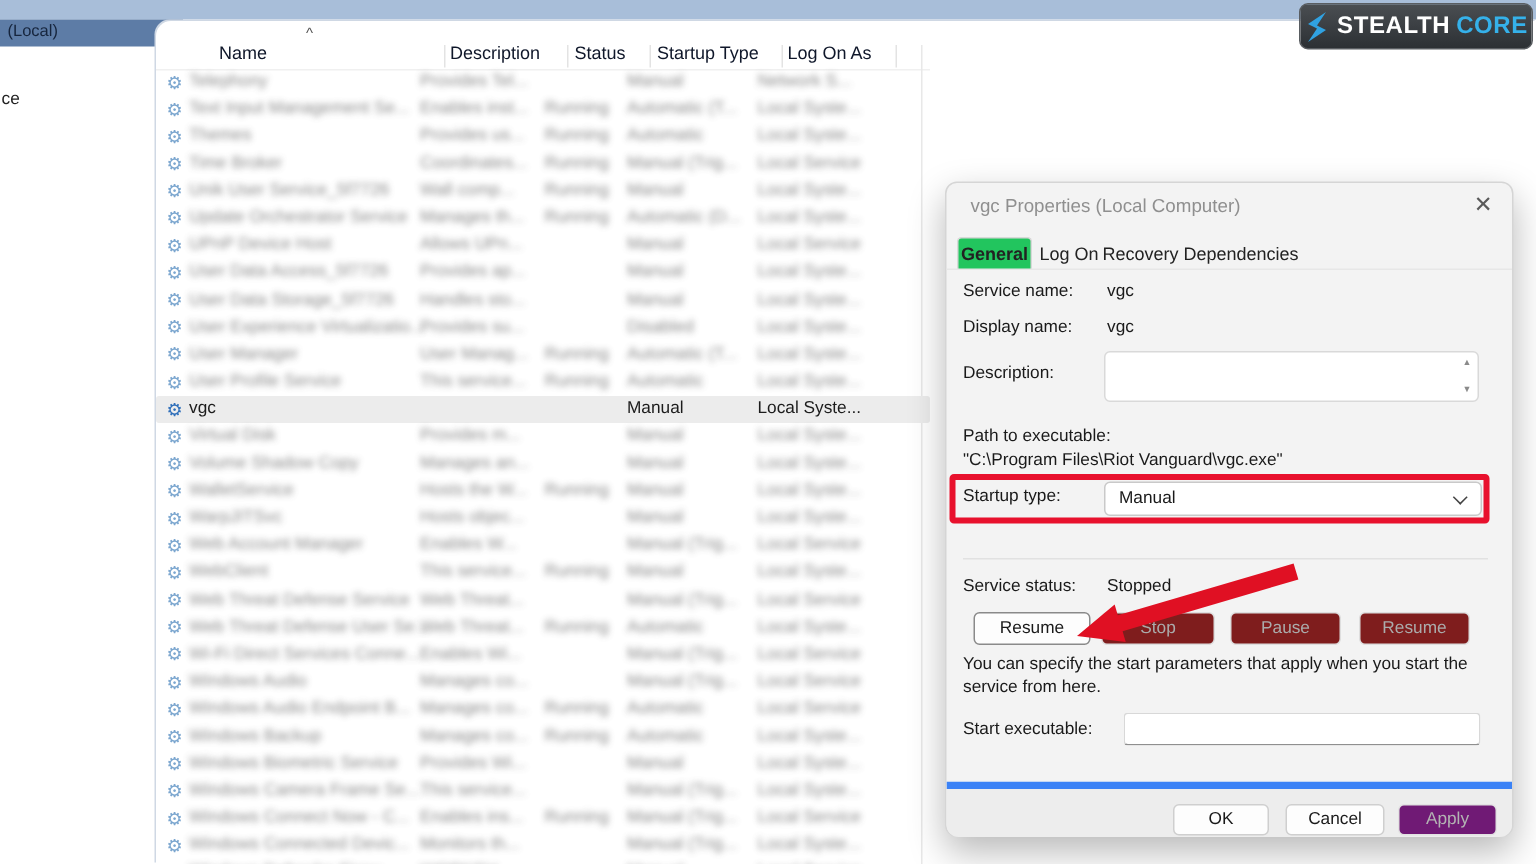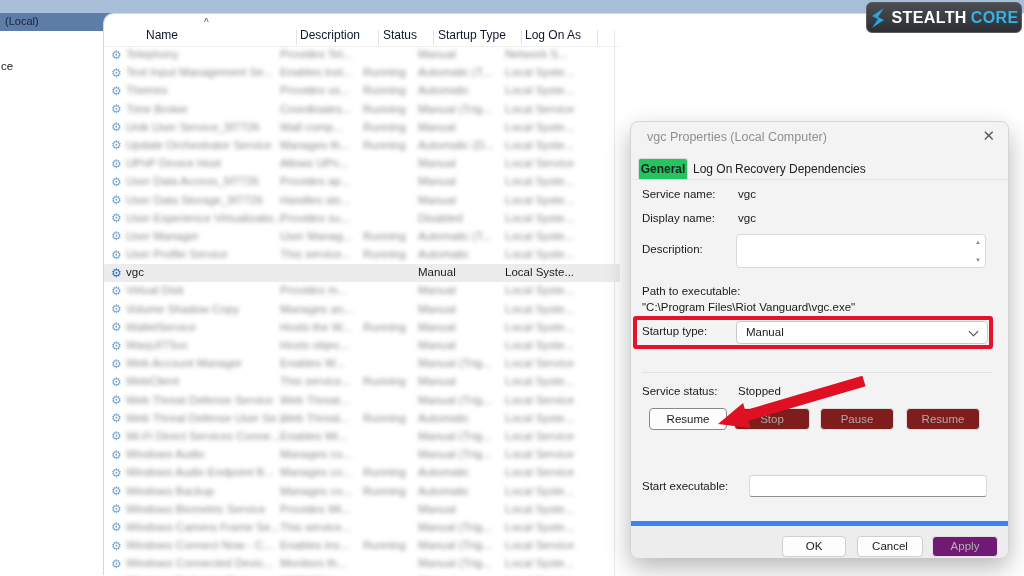--- a/index.html
+++ b/index.html
@@ -400,20 +400,21 @@
   <div id="dlg-sep"></div>
 
   <span class="flabel" style="left:11px; top:263px">Service status:</span>
   <span class="fvalue" style="left:107px; top:263px">Stopped</span>
 
   <div class="svc-btn" style="left:18px; width:78px">Resume</div>
   <div class="svc-btn dis" style="left:103px; width:76px">Stop</div>
   <div class="svc-btn dis" style="left:189px; width:74px">Pause</div>
   <div class="svc-btn dis" style="left:275px; width:74px">Resume</div>
 
+  <div id="para">You can specify the start parameters that apply when you start the service from here.</div>
 
   <span class="flabel" style="left:11px; top:358px">Start executable:</span>
   <div id="start-params-input"></div>
 
   <div id="dlg-footer">
     <div class="ftr-btn" style="left:151px; width:64px">OK</div>
     <div class="ftr-btn" style="left:226px; width:66px">Cancel</div>
     <div class="ftr-btn dis" style="left:301px; width:66px">Apply</div>
   </div>
 </div>

